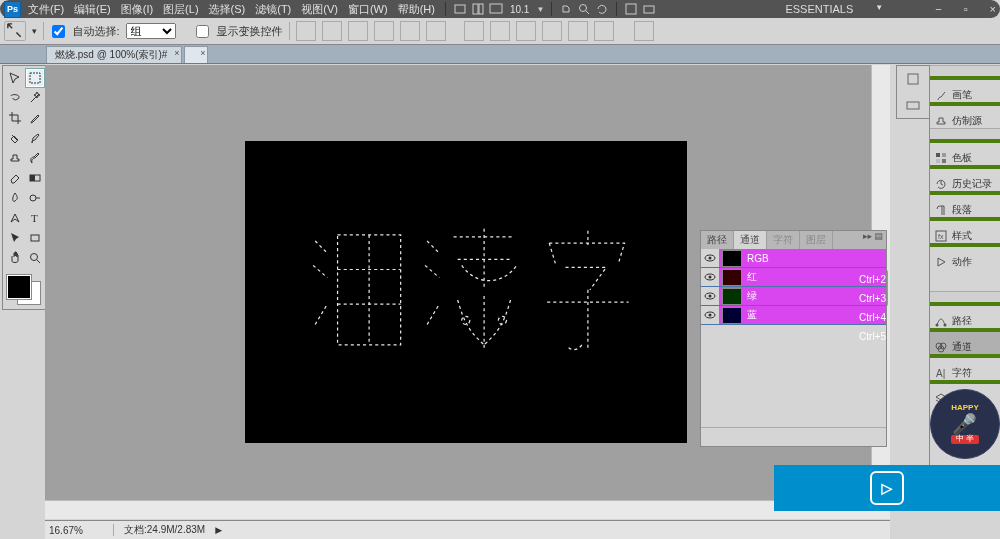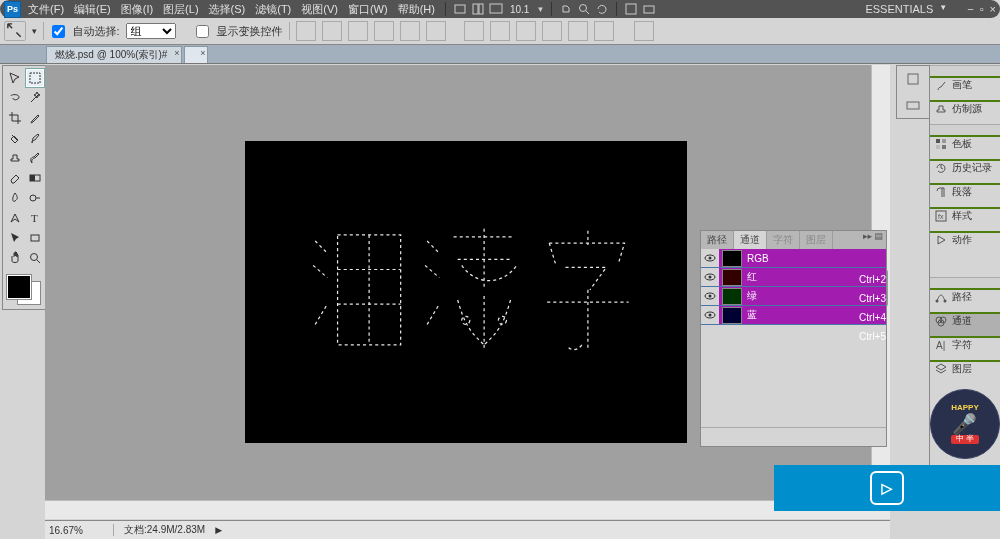--- a/index.html
+++ b/index.html
@@ -3,21 +3,21 @@
 <meta charset="utf-8">
 <style>
   html,body{margin:0;padding:0;font-family:"Microsoft YaHei","SimSun",sans-serif;font-size:11px;background:#a9a9a9;overflow:hidden;}
   body{width:1000px;height:539px;position:relative;background:#d5d5d5;}
 
   
   .menubar{height:18px;background:#535353;color:#e0e0e0;display:flex;align-items:center;padding:0 4px;gap:4px;font-size:11px;border-radius:9px;}
   .ps-logo{width:15px;height:15px;background:#1276c6;border:1px solid #0c5da0;display:flex;align-items:center;justify-content:center;color:#fff;font-size:9px;font-weight:bold;}
   .menu-item{padding:0 3px;cursor:pointer;white-space:nowrap;}
   .menu-sep{width:1px;height:14px;background:#333;margin:0 3px;}
-  .essentials{margin-left:auto;color:#ddd;display:flex;align-items:flex-start;gap:6px;}
+  .essentials{margin-left:auto;color:#ddd;display:flex;align-items:flex-start;gap:22px;}
   .menu-icon{width:14px;height:14px;display:inline-block;}
 
   
   .options-bar{height:26px;background:#d5d5d5;border-bottom:1px solid #888;display:flex;align-items:center;padding:0 4px;gap:6px;font-size:11px;color:#333;}
   .options-bar .tool-icn{width:20px;height:18px;border:1px solid #aaa;border-radius:2px;display:flex;align-items:center;justify-content:center;}
   .options-bar input[type=checkbox]{margin:0 2px;}
   .options-bar select{font-size:11px;}
   .opt-sep{width:1px;height:18px;background:#aaa;}
   .options-bar .mini-btn{width:18px;height:18px;border:1px solid #aaa;display:inline-block;}
 
@@ -44,33 +44,33 @@
   .toolbox .sep{width:100%;height:1px;margin:2px 0;}
   .swatch-block{width:34px;height:30px;position:relative;margin:2px;}
   .swatch-block .fg{position:absolute;left:0;top:0;width:22px;height:22px;background:#000;border:1px solid #fff;outline:1px solid #888;}
   .swatch-block .bg{position:absolute;right:0;bottom:0;width:22px;height:22px;background:#fff;border:1px solid #888;}
 
   
   .dock-strip{position:absolute;right:70px;top:65px;width:32px;background:#d5d5d5;border:1px solid #888;display:flex;flex-direction:column;}
   .dock-strip .dock-btn{width:32px;height:26px;display:flex;align-items:center;justify-content:center;color:#555;}
 
   .right-panel{position:absolute;right:0;top:65px;width:70px;bottom:40px;background:#d5d5d5;border-left:1px solid #888;}
-  .right-panel .ritem{display:flex;align-items:flex-start;gap:4px;height:22px;padding:0 4px;font-size:10px;color:#333;border-top:2px solid #4d7c0f;}
+  .right-panel .ritem{display:flex;align-items:flex-end;gap:4px;height:22px;padding:0 4px;font-size:10px;color:#333;border-top:4px solid #4d7c0f;}
   .right-panel .ritem svg{flex-shrink:0;}
   .right-panel .ritem.sel{background:#b0b0b0;}
   .right-panel .group-head{height:10px;background:#d0d0d0;border-top:1px solid #aaa;}
 
   
   .channels-panel{position:absolute;right:113px;top:230px;width:185px;height:215px;background:#d5d5d5;border:1px solid #888;display:flex;flex-direction:column;}
   .panel-tabs{height:18px;background:#b7b7b7;display:flex;}
   .panel-tab{padding:0 6px;font-size:10px;color:#444;display:flex;align-items:center;border-right:1px solid #9d9d9d;}
   .panel-tab.active{background:#d5d5d5;}
   .panel-tab.dis{color:#888;}
   .channel-list{flex:1;overflow:hidden;}
-  .channel-row{display:flex;align-items:center;height:18px;background:#a21caf;border-bottom:1px solid #4a75a9;color:#fff;font-size:10px;}
+  .channel-row{display:flex;align-items:center;height:18px;background:#d946ef;border-bottom:1px solid #4a75a9;color:#fff;font-size:10px;}
   .channel-row .eye{width:18px;height:18px;background:#d5d5d5;display:flex;align-items:center;justify-content:center;color:#333;}
   .channel-row .thumb{width:18px;height:15px;background:#000;margin:0 3px;border:1px solid #888;}
   .channel-row .thumb.red{background:#300;}
   .channel-row .thumb.green{background:#030;}
   .channel-row .thumb.blue{background:#003;}
   .channel-row .name{flex:1;padding-left:2px;}
   .channel-row .sc{padding-right:0;margin-top:43px;}
   .channel-row.alpha{background:#d5d5d5;color:#000;}
   .red-box{border:2px solid #e50000;position:relative;}
   .channel-footer{height:18px;border-top:1px solid #aaa;background:#d5d5d5;}

